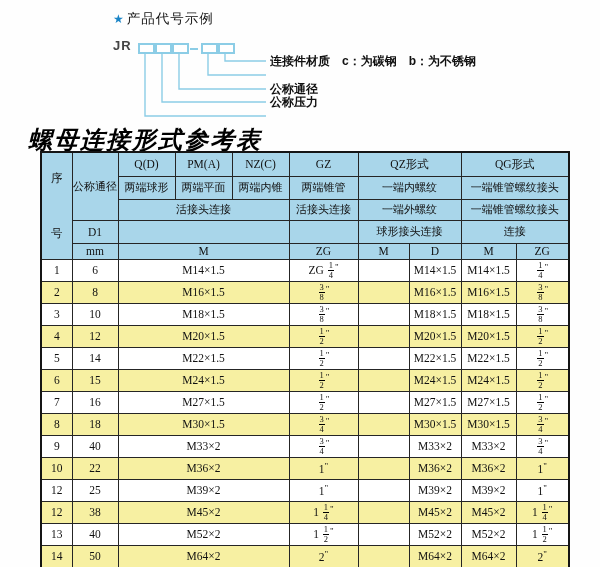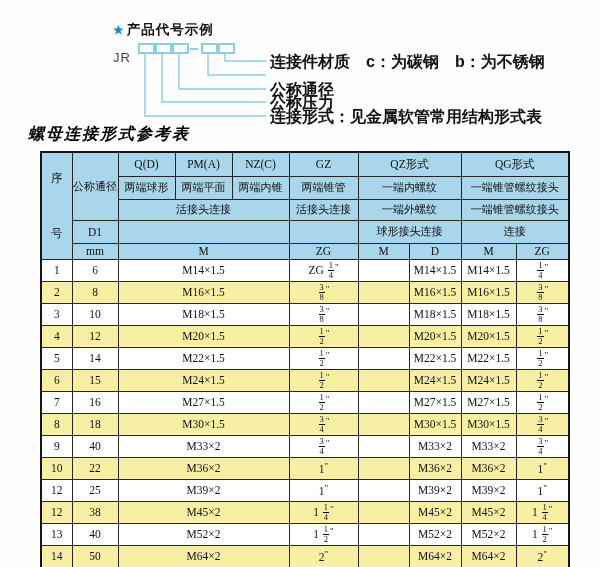--- a/index.html
+++ b/index.html
@@ -1,30 +1,30 @@
 <!DOCTYPE html>
 <html><head>
 <meta charset="utf-8">
 <style>
   html,body{margin:0;padding:0;background:#ffffff;}
   .canvas{position:relative;width:600px;height:567px;background:#fefefe;overflow:hidden;
           font-family:"Liberation Sans",sans-serif;color:#111;}
 
   
-  .diagram-heading{position:absolute;left:113px;top:21px;font-size:13.5px;font-weight:bold;letter-spacing:1px;}
+  .diagram-heading{position:absolute;left:113px;top:10px;font-size:13.5px;font-weight:normal;letter-spacing:1px;}
   .diagram-heading .star{color:#1a84c6;font-size:12px;margin-right:2px;}
-  .code-prefix{position:absolute;left:113px;top:38px;font-size:13px;font-weight:normal;color:#444;letter-spacing:1px;margin-top:12px;}
+  .code-prefix{position:absolute;left:113px;top:38px;font-size:13px;font-weight:bold;color:#444;letter-spacing:1px;}
   .code-box{position:absolute;top:43px;width:13px;height:7px;border:2px solid #8ccde6;background:#fff;}
   .code-dash{position:absolute;top:48px;width:8px;height:2px;background:#8ccde6;}
   .connectors{position:absolute;left:0;top:0;width:600px;height:140px;}
-  .diagram-label{position:absolute;left:270px;height:13px;line-height:13px;font-size:16px;font-weight:bold;white-space:nowrap;text-align:right;}
+  .diagram-label{position:absolute;left:270px;height:13px;line-height:13px;font-size:12px;font-weight:bold;white-space:nowrap;text-align:right;}
 
   
   .table-title{position:absolute;left:28px;top:124px;font-family:"Liberation Serif",serif;
-               font-style:italic;font-weight:bold;font-size:16px;letter-spacing:2px;color:#000;}
+               font-style:italic;font-weight:bold;font-size:24px;letter-spacing:2px;color:#000;}
 
   
   table.ref{position:absolute;left:40px;top:151px;width:528px;border-collapse:collapse;
             table-layout:fixed;border:2px solid #151515;}
   table.ref th,table.ref td{border:1px solid #252525;text-align:center;vertical-align:middle;
             padding:0;overflow:hidden;}
   thead th{background:#a9d6ea;font-weight:normal;font-size:11px;}
   th.lat{font-family:"Liberation Serif",serif;font-size:11.5px;margin-top:41px;}
   .seq-head span{display:block;font-size:11.5px;}
   .seq-head span:first-child{margin-bottom:40px;}
@@ -60,21 +60,20 @@
       <path d="M208,52 V75 H266"></path>
       <path d="M179,52 V89 H266"></path>
       <path d="M162,52 V102 H266"></path>
       <path d="M145,52 V116 H266"></path>
     </g>
   </svg>
 
   <div class="diagram-label" style="top:55px">连接件材质　c：为碳钢　b：为不锈钢</div>
   <div class="diagram-label" style="top:83px">公称通径</div>
   <div class="diagram-label" style="top:96px">公称压力</div>
-  <div class="diagram-label" style="top:110px">连接形式：见金属软管常用结构形式表</div>
 
   <div class="table-title">螺母连接形式参考表</div>
 
   <table class="ref">
     <colgroup>
       <col style="width:31px">
         <col style="width:46px">
         <col style="width:57px">
         <col style="width:57px">
       <col style="width:57px">

